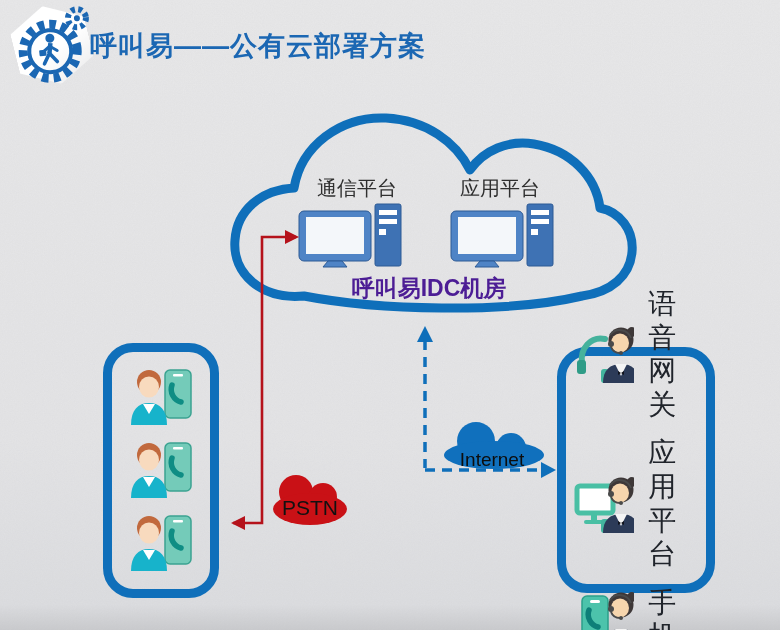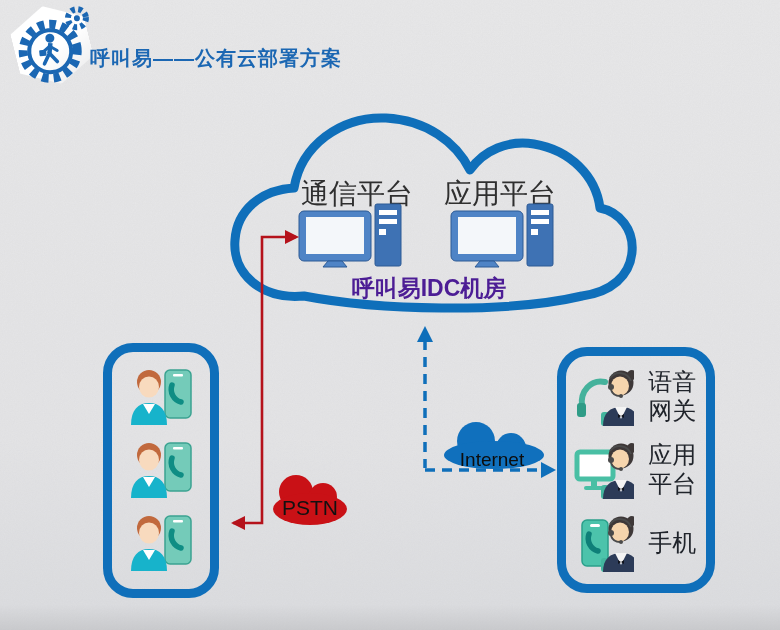--- a/index.html
+++ b/index.html
@@ -13,47 +13,47 @@
 
   
   .badge {
     position:absolute; left:14px; top:5px; width:76px; height:80px;
     background:linear-gradient(150deg,#ffffff 55%, #e9e9ea 100%);
     clip-path:polygon(50% 0, 100% 25%, 100% 75%, 50% 100%, 0 75%, 0 25%);
     transform:rotate(-14deg);
     filter:drop-shadow(2px 3px 3px rgba(0,0,0,.25));
   }
   .page-title {
-    position:absolute; left:90px; top:45px;
-    font-size:20px; font-weight:bold; color:#1b67b3; letter-spacing:1px;
+    position:absolute; left:90px; top:28px;
+    font-size:27px; font-weight:bold; color:#1b67b3; letter-spacing:1px;
     font-family:"Liberation Sans","DejaVu Sans",sans-serif;
   }
 
   
   .cloud-svg { position:absolute; left:216px; top:100px; z-index:1; }
   .node-label {
     position:absolute; z-index:2; transform:translateX(-50%);
-    font-size:28px; color:#2f2f2f; white-space:nowrap;
+    font-size:20px; color:#2f2f2f; white-space:nowrap;
   }
   .computer { position:absolute; z-index:2; }
   .idc-label {
     position:absolute; z-index:2; left:429px; top:273px; transform:translateX(-50%);
     font-size:23px; font-weight:bold; color:#4c1d95; white-space:nowrap;
   }
 
   
   .group-box { position:absolute; border:9px solid #0f6fba; border-radius:30px; z-index:2; }
   .callers-box { left:103px; top:343px; width:116px; height:255px;
     display:flex; flex-direction:column; align-items:center; padding-top:17px; gap:17px; }
   .clients-box { left:557px; top:347px; width:158px; height:246px;
     display:flex; flex-direction:column; justify-content:center; padding:6px 4px 6px 8px; gap:15px; }
   .client-row { display:flex; align-items:center; }
   .client-label {
     font-family:"Liberation Serif","DejaVu Serif",serif;
-    font-size:24px; line-height:1.2; color:#20242b; width:66px; margin-left:14px;
+    font-size:28px; line-height:1.2; color:#20242b; width:66px; margin-left:14px;
   }
 
   .overlay { position:absolute; inset:0; width:780px; height:630px; z-index:3; pointer-events:none; }
   .overlay text { font-family:"Liberation Sans","DejaVu Sans",sans-serif; }
 </style>
 </head>
 <body>
 
 <svg class="noise">
   <filter id="grain">

